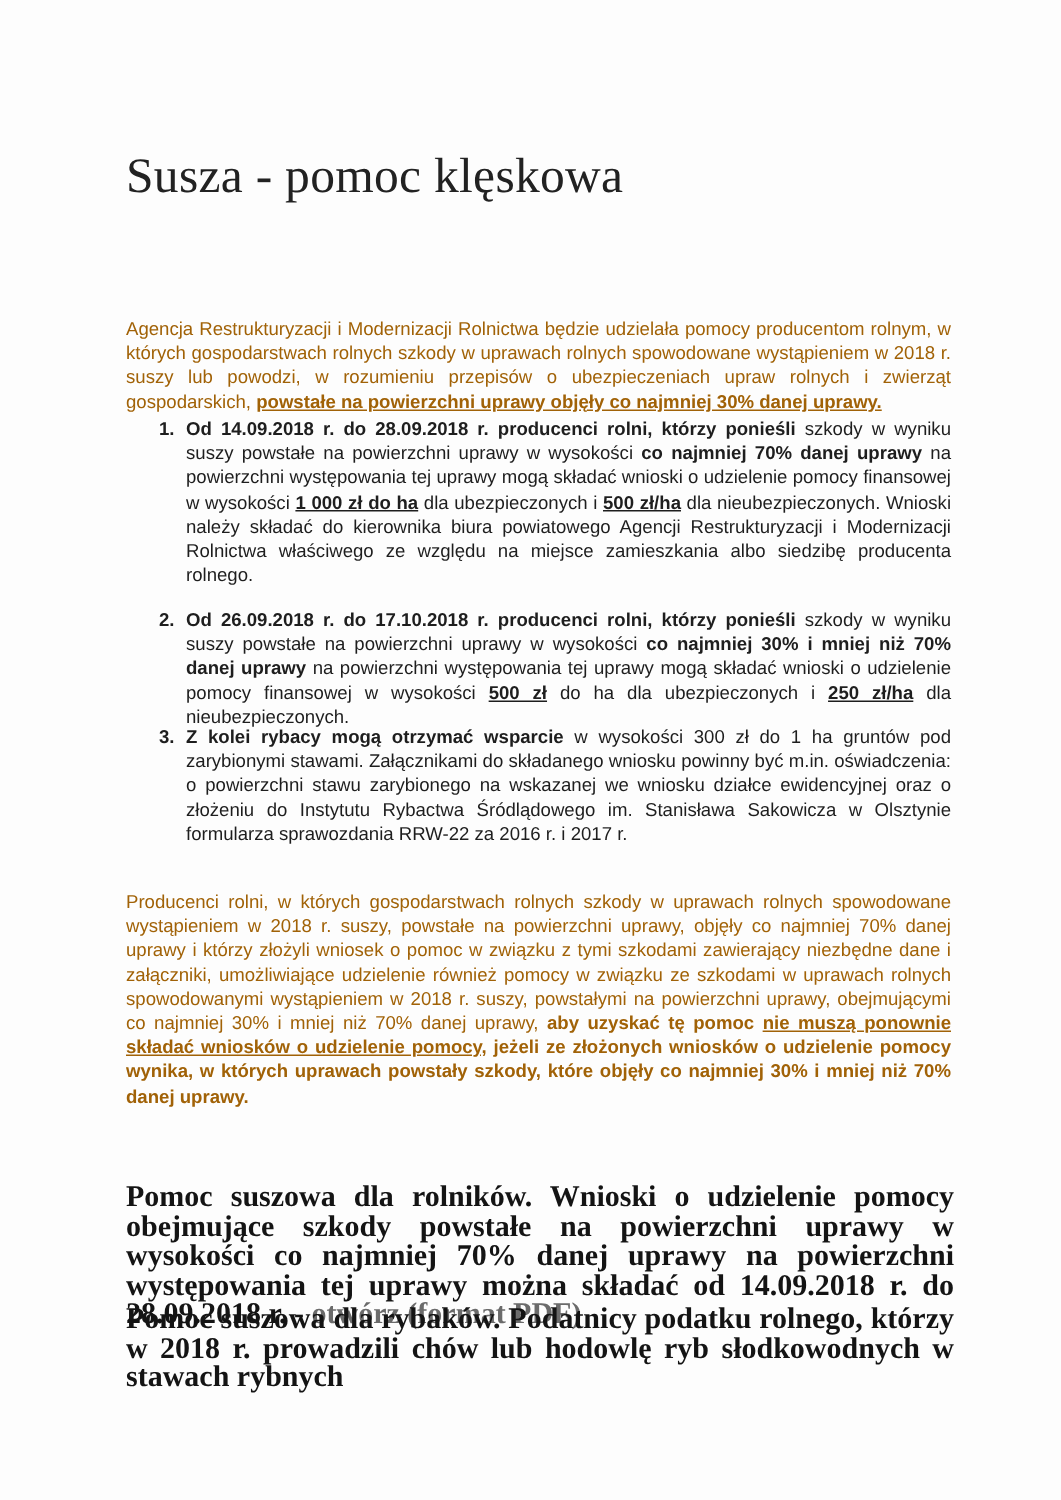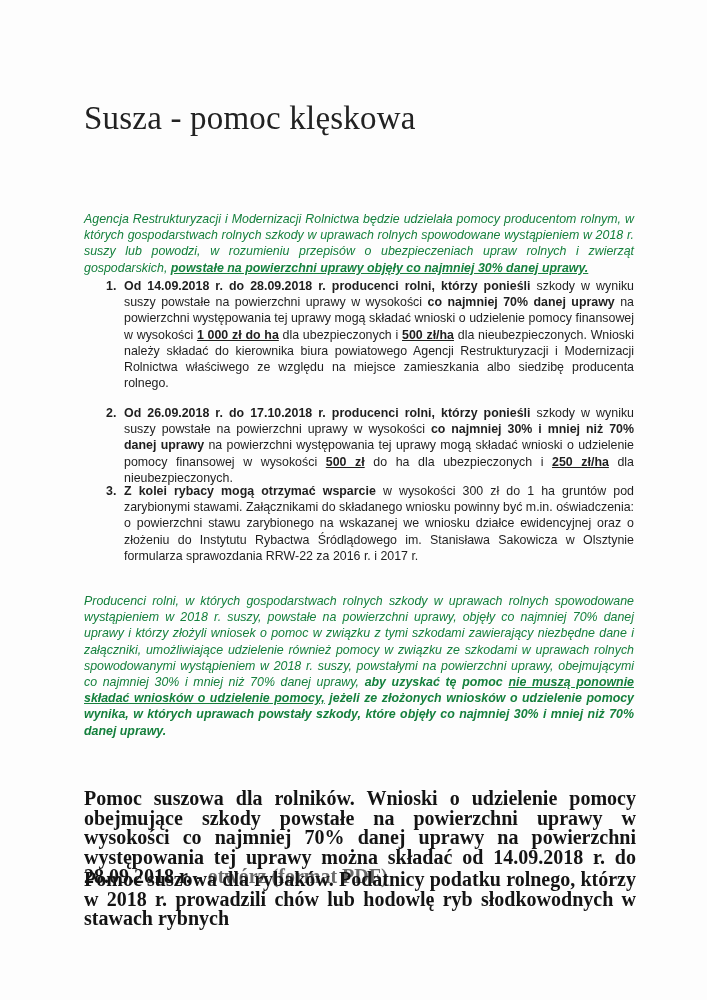--- a/index.html
+++ b/index.html
@@ -4,21 +4,21 @@
 <style>
   html, body { margin: 0; padding: 0; background: #ffffff; }
   body { width: 707px; height: 1000px; overflow: hidden; position: relative; color: #1a1a1a; }
   .page { position: absolute; left: 0; top: 0; width: 707px; height: 1000px; background: #fdfdfd; }
   .serif { font-family: Liberation Serif, serif; }
   .sans { font-family: "Liberation Sans", "DejaVu Sans", sans-serif; }
 
   .h1 { position: absolute; left: 84px; top: 100px; font-size: 33px; color: #222; margin: 0; font-weight: normal; letter-spacing: 0.2px; }
   .h2 { position: absolute; left: 84px; top: 160px; width: 560px; font-size: 22px; line-height: 27px; color: #222; margin: 0; font-weight: normal; }
 
-  .p { position: absolute; font-size: 12.4px; line-height: 16.2px; color: #15803d; text-align: justify; margin: 0; font-style: italic; }
+  .p { position: absolute; font-size: 12.4px; line-height: 16.2px; color: #a16207; text-align: justify; margin: 0; }
   .p b, .li b { font-weight: bold; }
   .u { text-decoration: underline; }
 
   .intro { left: 84px; top: 211px; width: 550px; }
   .list { position: absolute; left: 84px; width: 550px; margin: 0; padding: 0; list-style: none; }
   .li { position: absolute; left: 0; width: 550px; font-size: 12.4px; line-height: 16.2px; color: #1e1e1e; text-align: justify; }
   .li .num { position: absolute; left: 22px; top: 0; font-weight: bold; }
   .li .txt { margin-left: 40px; display: block; }
 
   .para2 { left: 84px; top: 573px; width: 550px; margin-top: 20px; }

